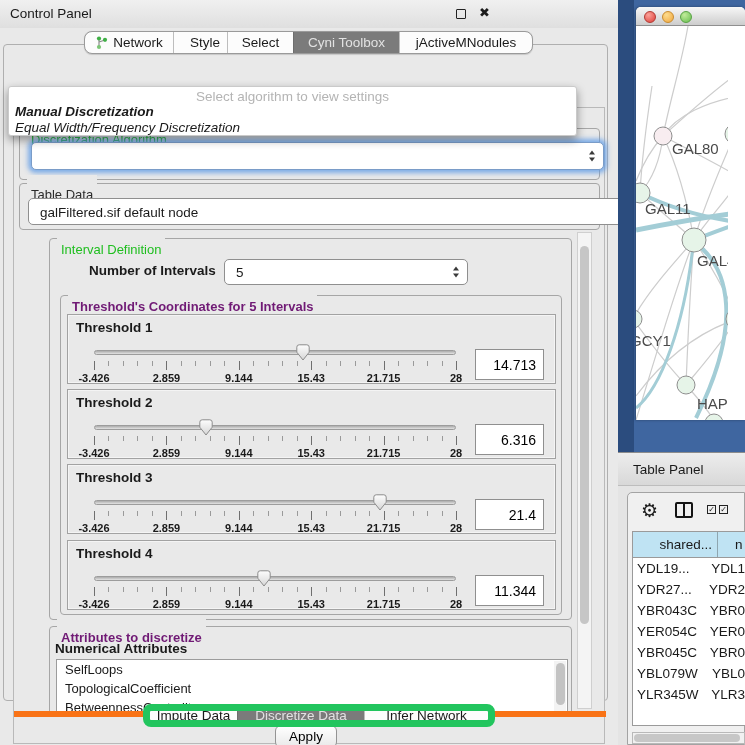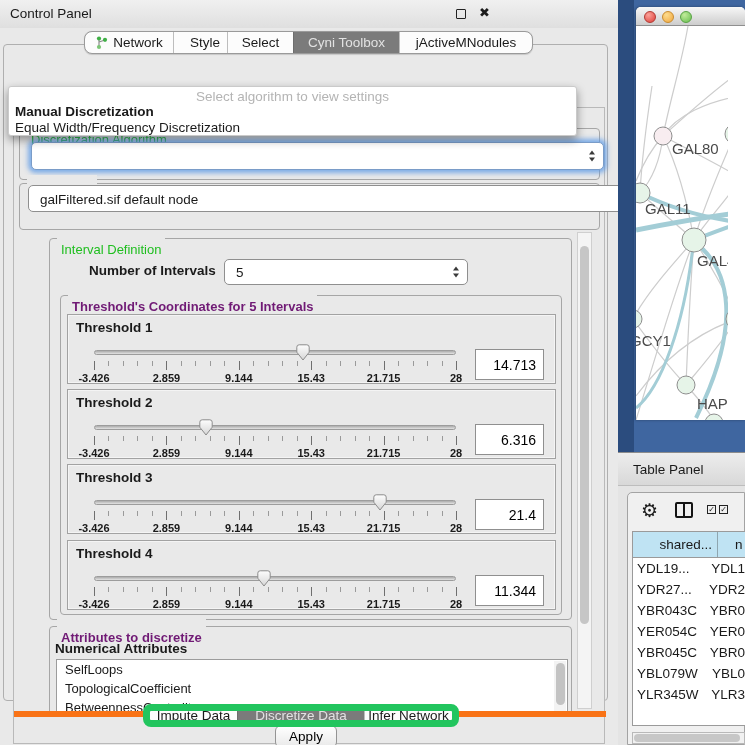--- a/index.html
+++ b/index.html
@@ -32,21 +32,21 @@
   .algo-group { left:5px; top:20px; width:581px; height:52px; }
   .combo { position:absolute; background:#FFF; border:1px solid #8F8F8F; border-radius:5px; }
   .combo .combo-text { position:absolute; left:11px; top:50%; transform:translateY(-50%); font-size:13.5px; white-space:nowrap; }
   .spin { position:absolute; right:8px; top:50%; transform:translateY(-50%); display:flex; flex-direction:column; gap:3px; }
   .spin i { display:block; width:0; height:0; border-left:3.5px solid transparent; border-right:3.5px solid transparent; }
   .spin .up { border-bottom:4.5px solid #3A3A3A; }
   .spin .dn { border-top:4.5px solid #3A3A3A; }
   .algo-combo { left:11px; top:13px; width:573px; height:28px; border-color:#7A9CC8; box-shadow:0 0 5px 2.5px rgba(95,155,230,.8); }
 
   .table-data-group { left:5px; top:75px; width:581px; height:47px; }
-  .table-data-combo { left:8px; top:1px; width:625px; height:27px; }
+  .table-data-combo { left:8px; top:14px; width:625px; height:27px; }
 
   .scroll-area { left:0; top:122px; width:592px; height:481px; overflow:hidden; }
   .interval-group { left:35px; top:8px; width:523px; height:382px; }
   .intervals-label { position:absolute; left:39px; top:24px; font-weight:bold; font-size:13.5px; }
   .intervals-combo { left:174px; top:20px; width:244px; height:26px; }
 
   .thresholds-group { left:10px; top:56px; width:502px; height:320px; }
   .threshold-panel { position:absolute; left:6px; width:489px; height:70px; border:1px solid #A2A2A2; background:#E9E9E9; box-shadow:inset 0 0 0 1px #F4F4F4; }
   .threshold-label { position:absolute; left:8px; top:5px; font-weight:bold; font-size:13.5px; }
   .slider { position:absolute; left:26px; top:29px; width:362px; height:38px; }
@@ -67,26 +67,26 @@
   .attr-scrollbar { position:absolute; right:1px; top:1px; width:12px; height:66px; background:#F3F3F3; }
   .attr-scrollbar .thumb { position:absolute; left:1.5px; top:2px; width:9px; height:42px; background:#C3C3C3; border-radius:5px; }
 
   .vscrollbar { left:563px; top:124px; width:15px; height:477px; background:#F4F4F4; border:1px solid #CFCFCF; }
   .vscrollbar .thumb { position:absolute; left:2px; top:13px; width:9px; height:378px; background:#C6C6C6; border-radius:5px; }
 
   .apply-row { left:0; top:603px; width:592px; height:34px; border-top:6px solid #f97316; }
   .apply-btn { position:absolute; left:261px; top:8px; width:62px; height:23px; background:linear-gradient(#FFFFFF,#E9E9E9); border:1px solid #949494; border-radius:6px; font-size:13.5px; font-family:"Liberation Sans",sans-serif; }
 
   .bottom-tabs { left:143px; top:704px; height:23px; display:flex; background:#FCFCFC; border:7px solid #22c55e; border-radius:8px; overflow:hidden; z-index:20; }
-  .seg-impute { width:87px; } .seg-discretize { width:127px; } .seg-infer { width:88px; }
+  .seg-impute { width:87px; } .seg-discretize { width:127px; } .seg-infer { width:124px; }
 
   
   .algo-popup { left:8px; top:86px; width:569px; height:50px; background:#FFF; border:1px solid #CACACA; border-radius:3px; box-shadow:0 4px 10px rgba(0,0,0,.4); z-index:100; }
   .popup-hint { position:absolute; left:0; top:2px; width:100%; text-align:center; color:#B4B4B4; font-size:13.5px; }
-  .popup-opt { position:absolute; left:6px; font-size:13.5px; white-space:nowrap; }
+  .popup-opt { position:absolute; left:6px; font-size:13.5px; white-space:nowrap;font-style:italic; }
   .popup-opt.bold { top:17px; font-weight:bold; }
   .popup-opt.plain { top:33px; }
 
   
   .right-panel { left:618px; top:0; width:127px; height:745px; background:#E4E4E4; }
   .desktop { position:absolute; left:0; top:0; width:127px; height:452px; background:#3F66A0; }
   .desktop-strip { position:absolute; left:0; top:0; width:16px; height:452px; background:#2B4C7E; }
   .net-window { position:absolute; left:18px; top:7px; width:109px; height:413px; background:#FFF; border-radius:5px 5px 0 0; box-shadow:-1px 0 3px rgba(0,0,0,.35); }
   .mac-titlebar { position:absolute; left:0; top:0; width:100%; height:19px; background:linear-gradient(#F7F7F7,#CDCDCD); border-bottom:1px solid #8F8F8F; border-radius:5px 5px 0 0; }
   .light { position:absolute; top:3.5px; width:12px; height:12px; border-radius:50%; }

